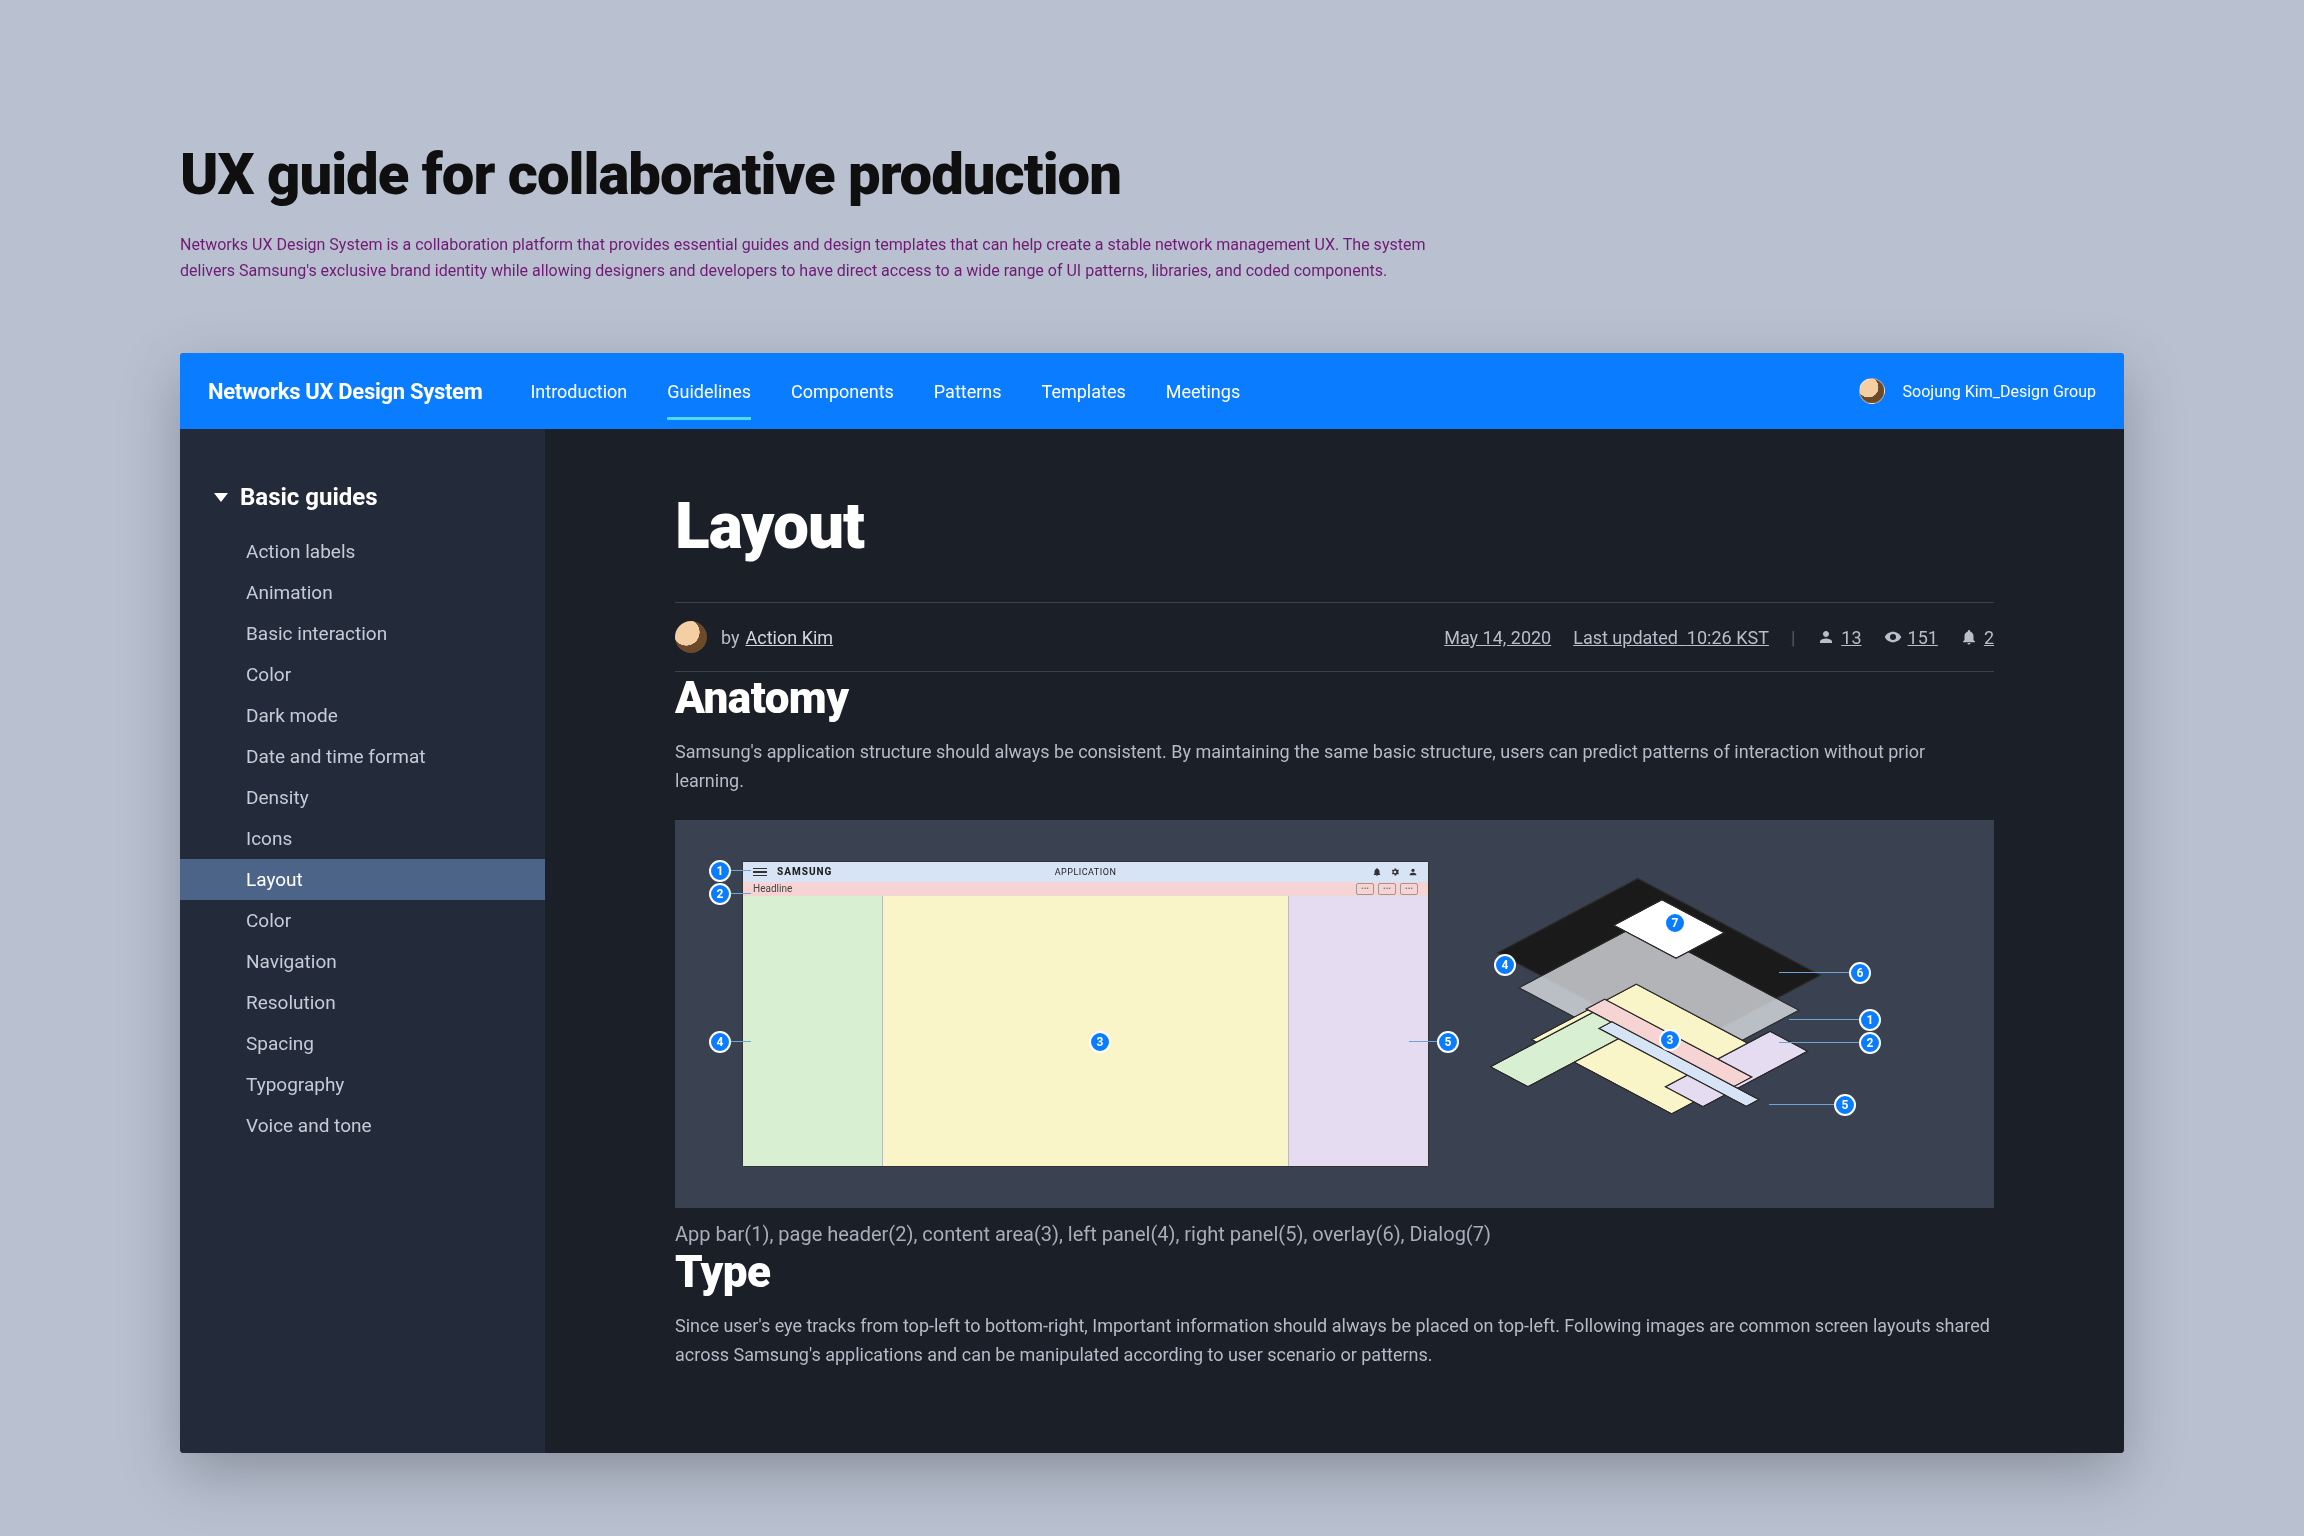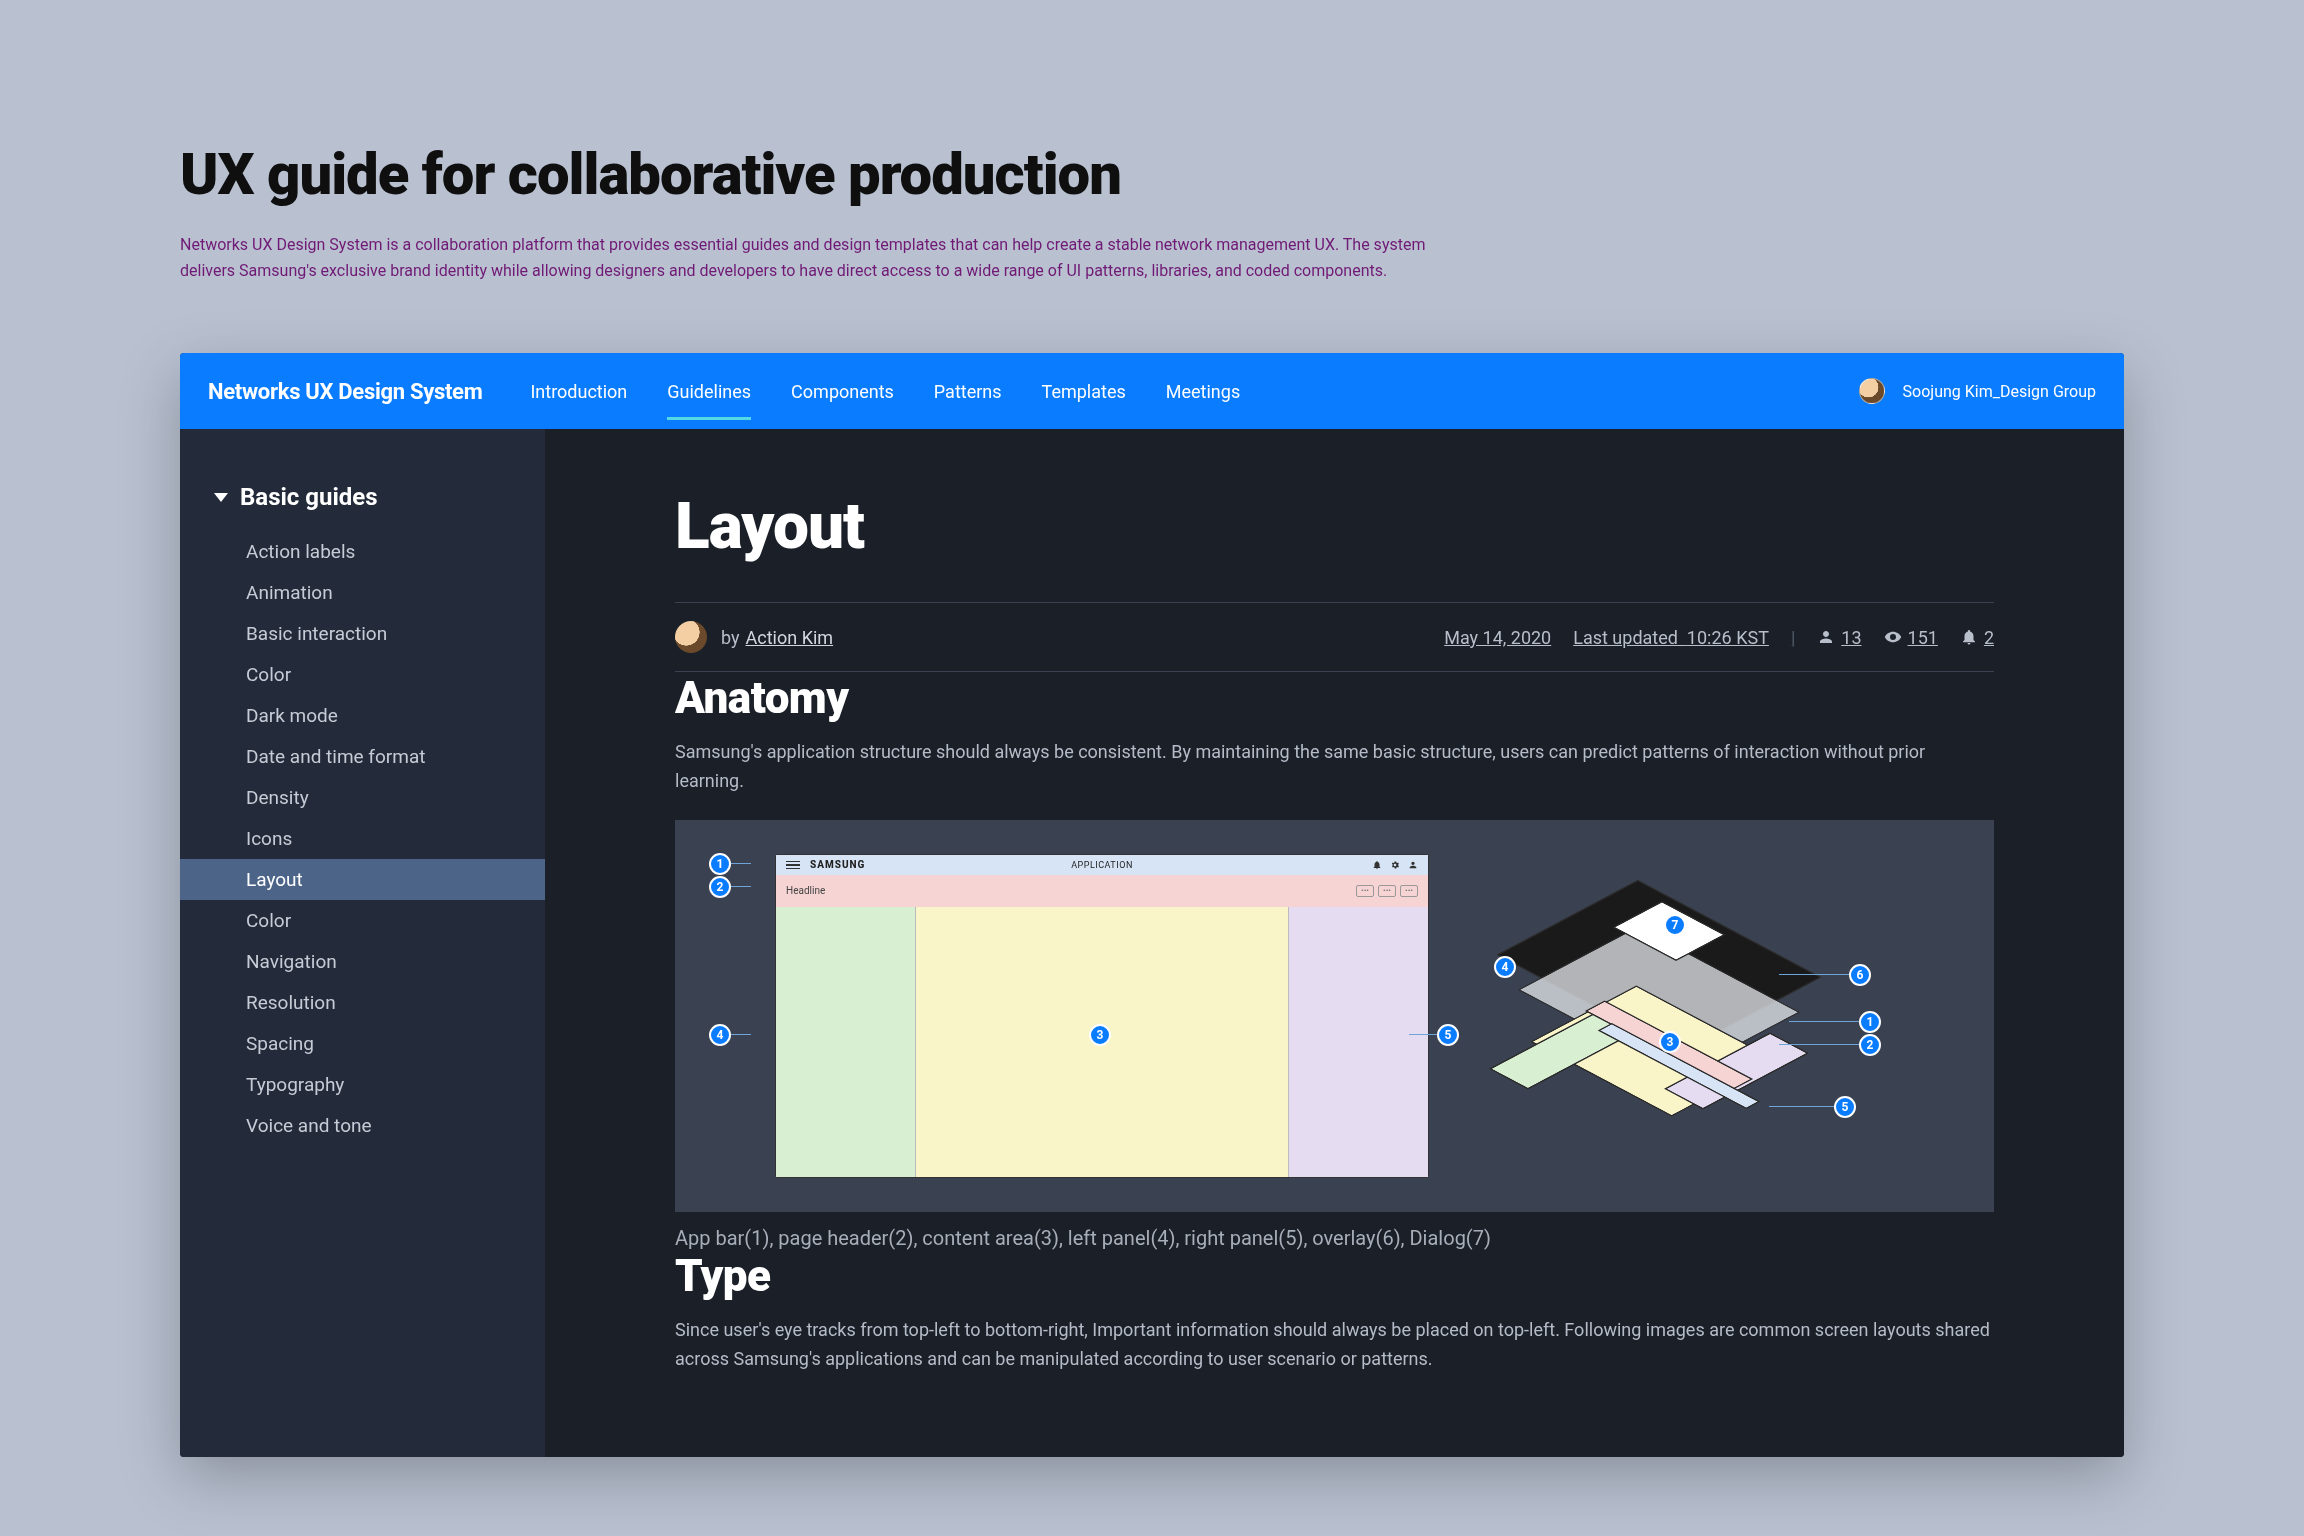--- a/index.html
+++ b/index.html
@@ -171,41 +171,41 @@
 }
 .fig-left {
   position: relative;
   width: 720px;
 }
 .browser-mock {
   background: #fff;
   border: 1px solid #333;
   border-radius: 2px;
   overflow: hidden;
-  margin-left: 66px;
+  margin-left: 33px;
 }
 .bm-appbar {
   background: #d7e4f5;
   height: 20px;
   display: flex;
   align-items: center;
   padding: 0 10px;
   font-size: 10px;
   color: #222;
   position: relative;
 }
 .bm-hamburger { width: 14px; display: flex; flex-direction: column; gap: 2px; }
 .bm-hamburger span { height: 1.5px; background: #333; }
 .bm-brand { font-weight: 800; letter-spacing: 1px; margin-left: 10px; }
 .bm-apptitle { position: absolute; left: 50%; transform: translateX(-50%); font-size: 9px; letter-spacing: 0.5px; }
 .bm-appicons { margin-left: auto; display: flex; gap: 8px; }
 .bm-appicons span { width: 10px; height: 10px; display: inline-block; }
 .bm-header {
   background: #f6d4d4;
-  height: 32px;
+  height: 14px;
   padding: 0 10px;
   display: flex;
   align-items: center;
   font-size: 10px;
   color: #444;
 }
 .bm-header-icons { margin-left: auto; display: flex; gap: 4px; }
 .bm-header-icons span { border: 1px solid #999; width: 18px; height: 12px; border-radius: 2px; display: flex; align-items: center; justify-content: center; font-size: 8px; color: #777; }
 .bm-body { display: flex; height: 270px; }
 .bm-left { background: #d9efd2; width: 140px; border-right: 1px solid #bbb; }

